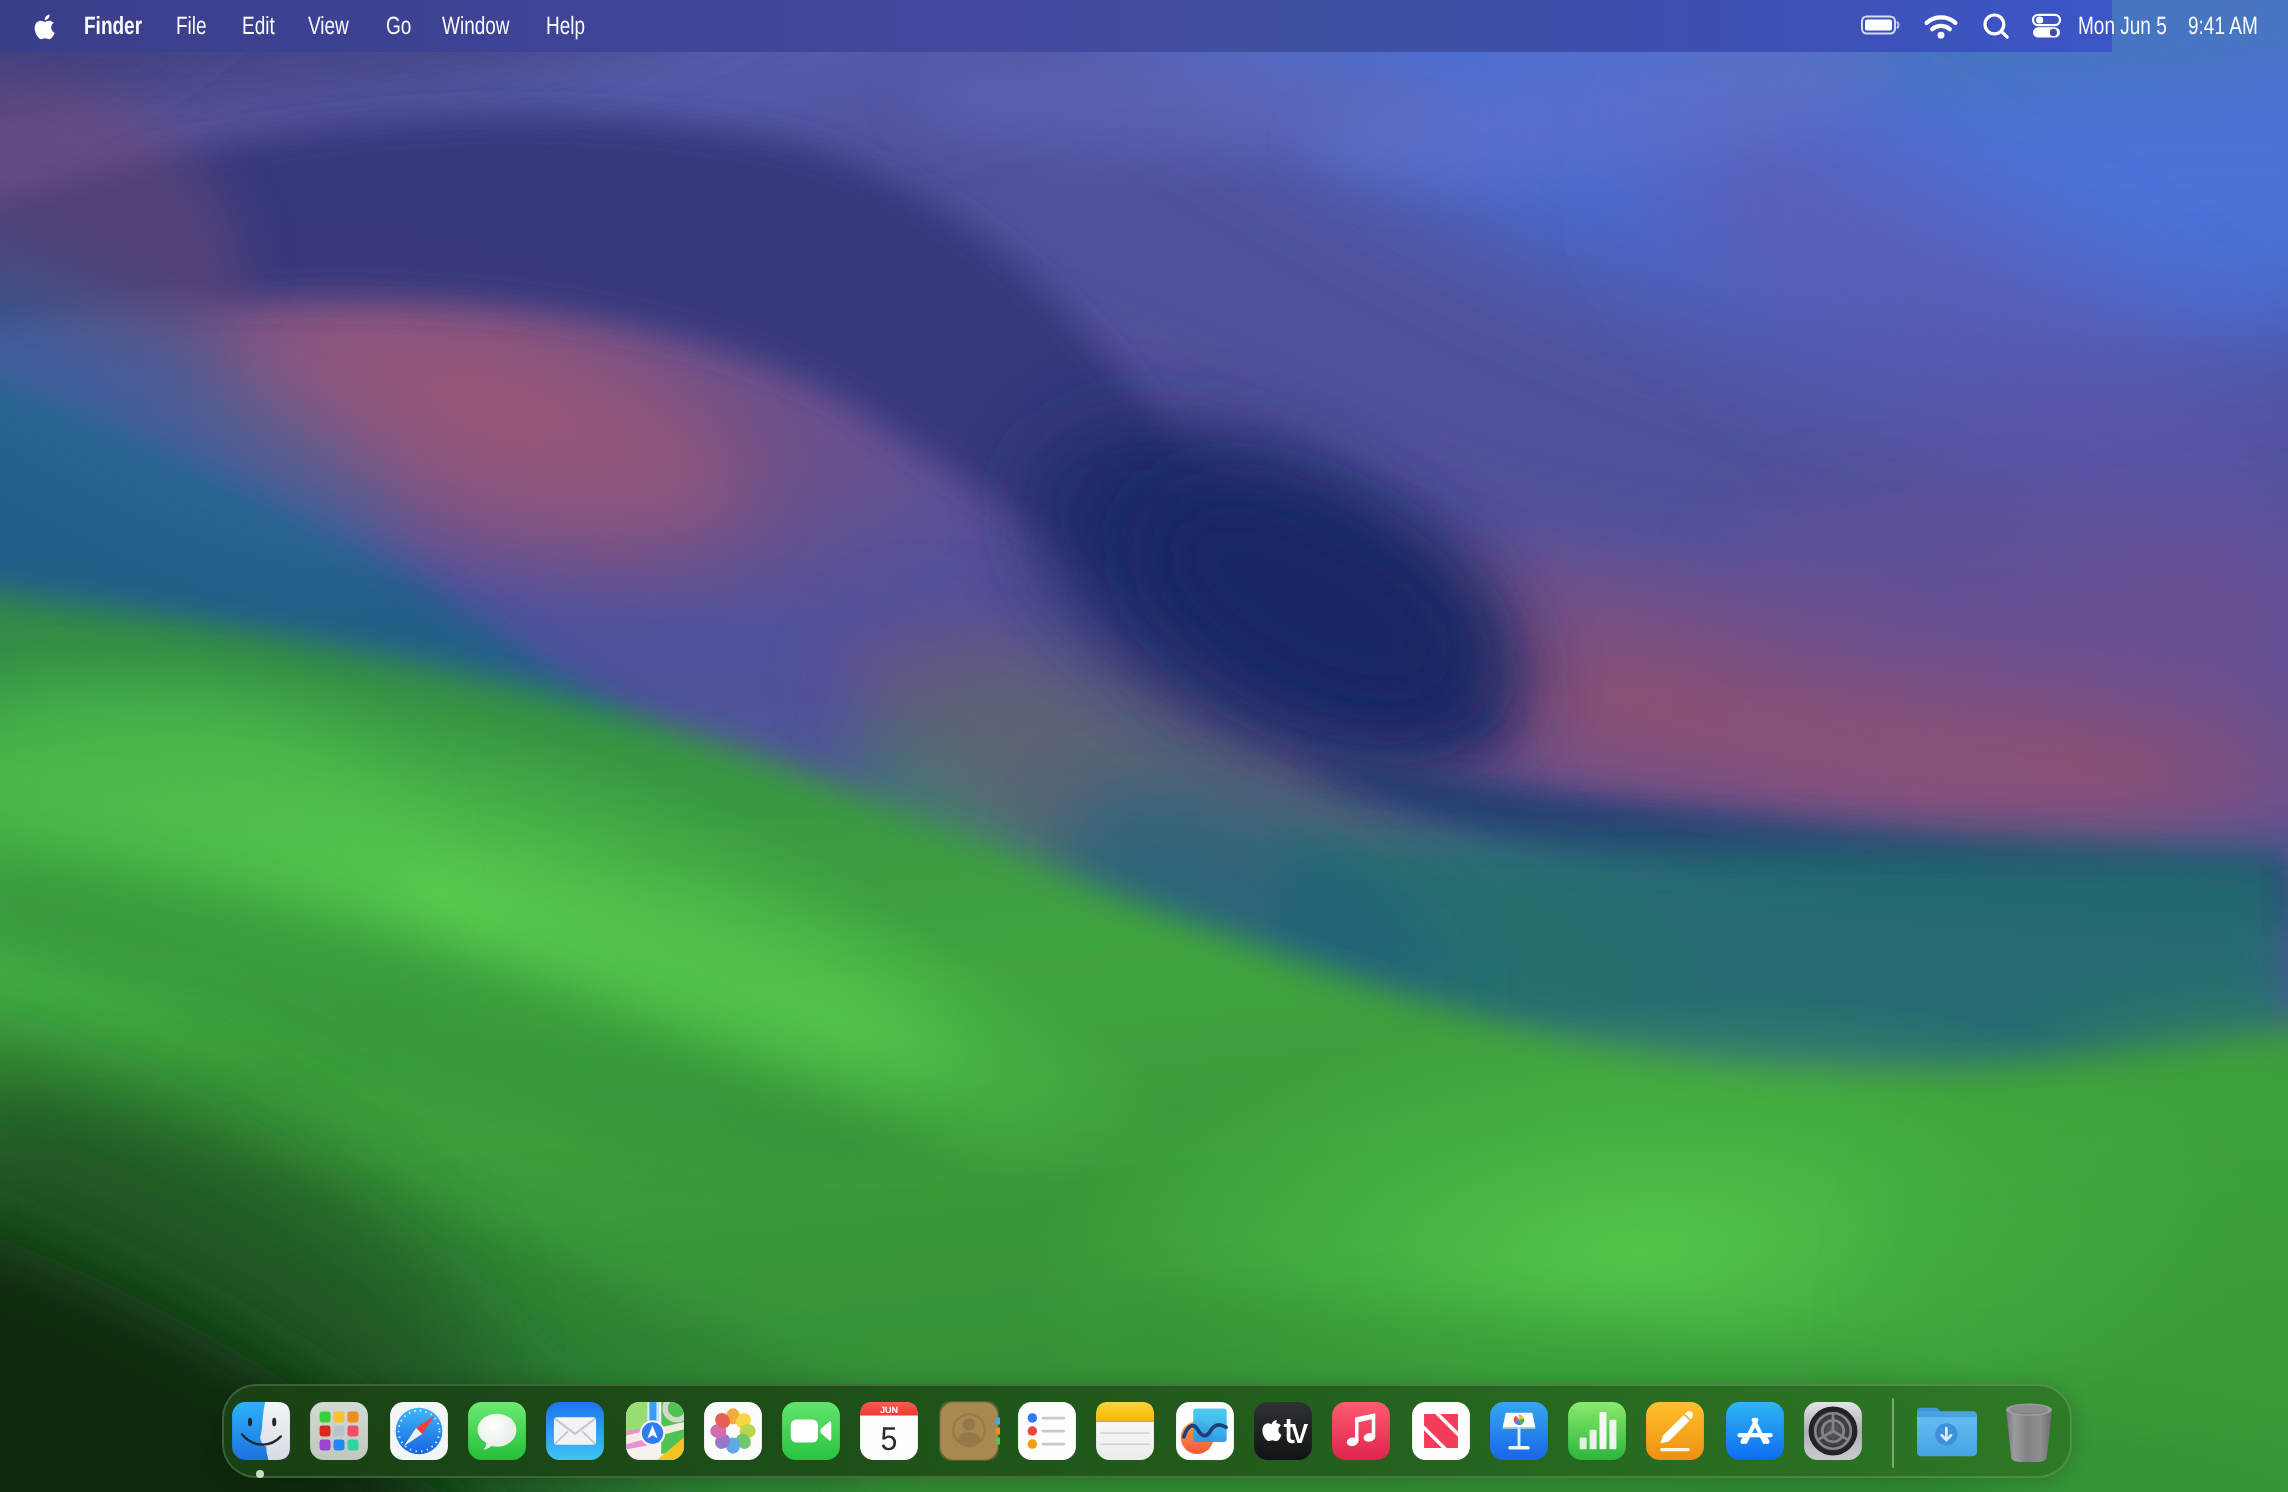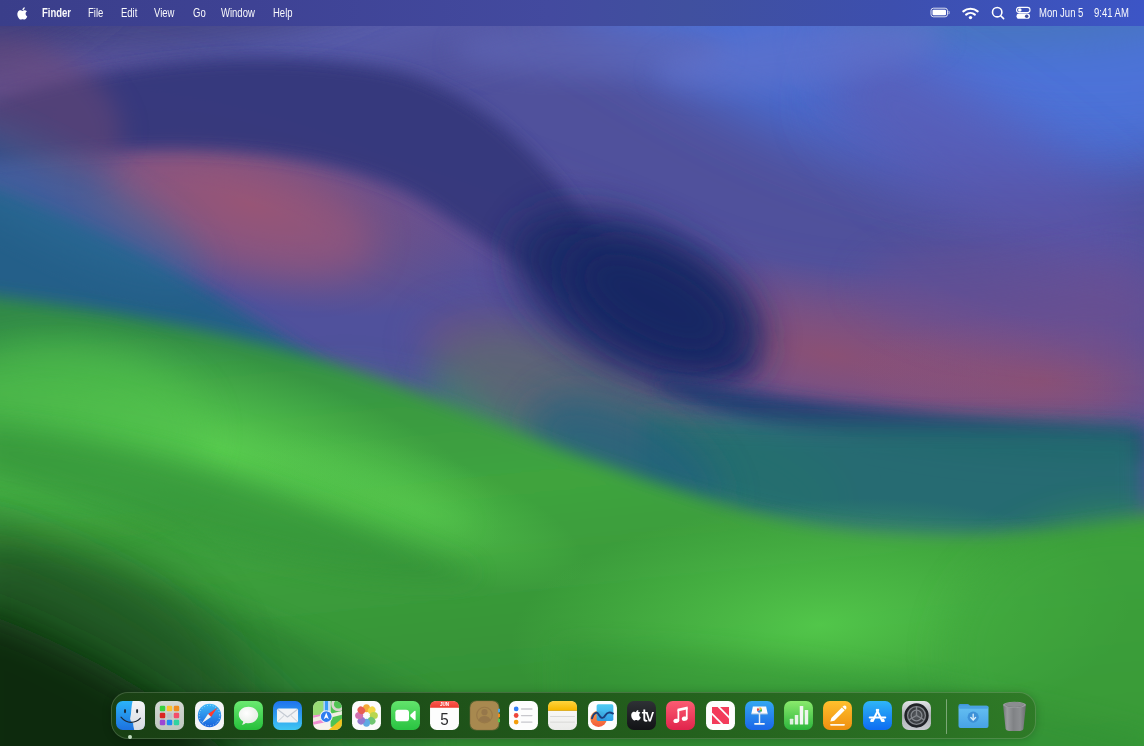--- a/index.html
+++ b/index.html
@@ -1,17 +1,17 @@
 <!DOCTYPE html>
 <html><head>
 <meta charset="utf-8">
 <style>
 html,body{margin:0;padding:0;width:1144px;height:746px;overflow:hidden;background:#2f6f3f;font-family:"Liberation Sans",sans-serif;}
 #wall{position:absolute;left:0;top:0;width:1144px;height:746px;}
-#menubar{position:absolute;left:0;top:0;width:1144px;height:26px;
+#menubar{position:absolute;left:0;top:0;width:1056px;height:26px;
  background:linear-gradient(90deg,#3a3e8a 0%,#3e4294 22%,#434a9f 48%,#40509f 60%,#3d4fae 78%,#3c55c6 100%);
  color:rgba(255,255,255,.97);font-size:12.5px;}
 .mi{position:absolute;top:0;line-height:26px;white-space:pre;transform-origin:0 50%;transform:scaleX(0.76);}
 #dock{position:absolute;left:111px;top:692px;width:925px;height:47px;border-radius:17px;
  background:linear-gradient(90deg,rgba(26,66,20,.92) 0%,rgba(27,72,21,.9) 30%,rgba(33,88,25,.87) 60%,rgba(45,117,36,.85) 100%);
  box-shadow:inset 0 0 0 1px rgba(255,255,255,.16), 0 1px 10px rgba(0,0,0,.2);}
 .ic{position:absolute;top:699.5px;width:31px;height:31px;margin-left:-0.5px;}
 #sep{position:absolute;left:945.5px;top:699px;width:1.5px;height:35px;background:rgba(255,255,255,.38);border-radius:1px;}
 #fdot{position:absolute;left:127.5px;top:734.5px;width:4px;height:4px;border-radius:50%;background:rgba(215,240,215,.9);}
 </style>

